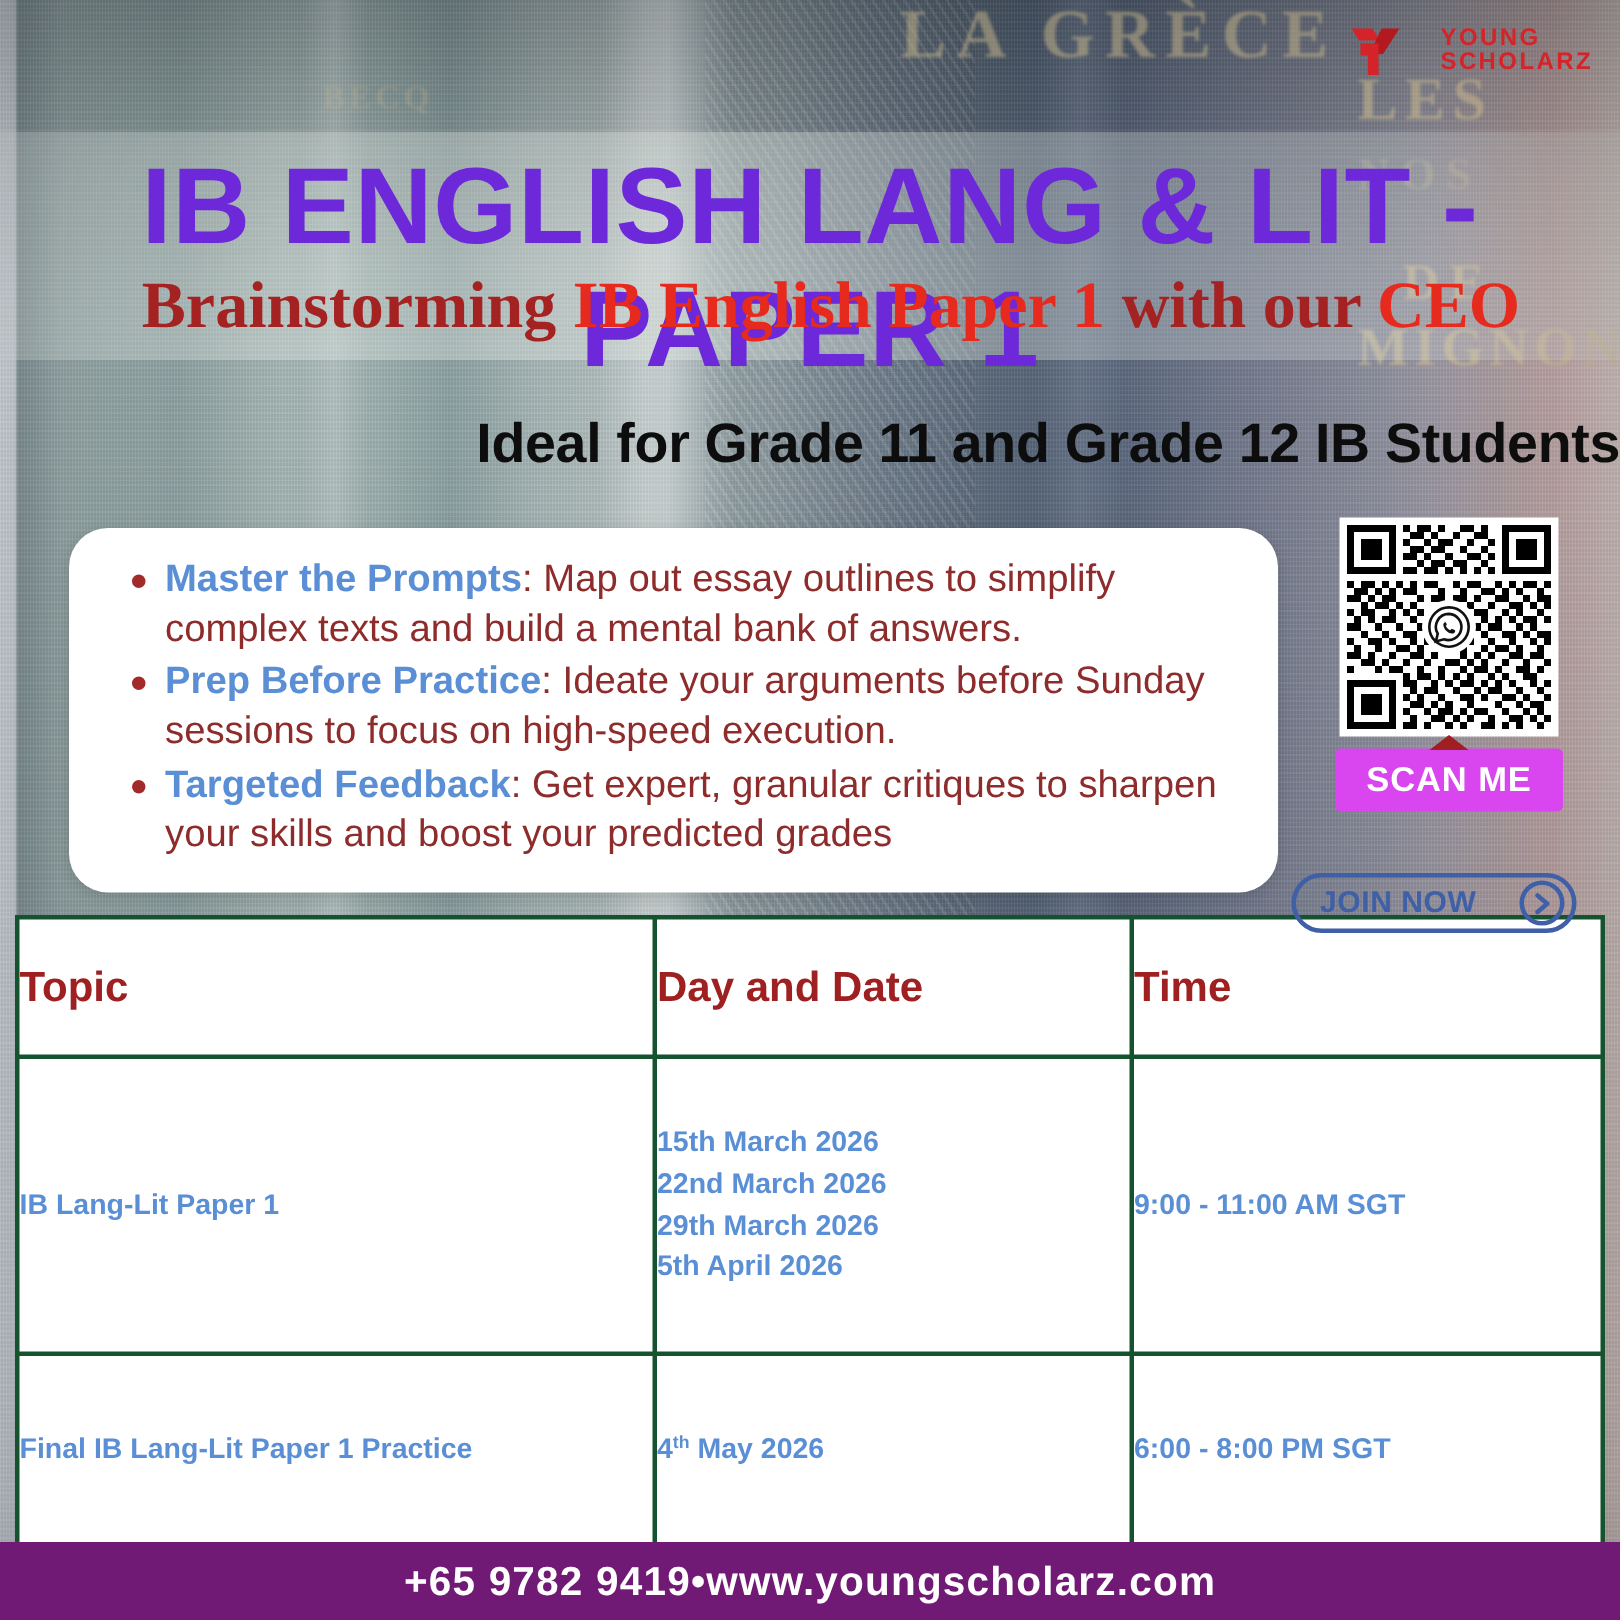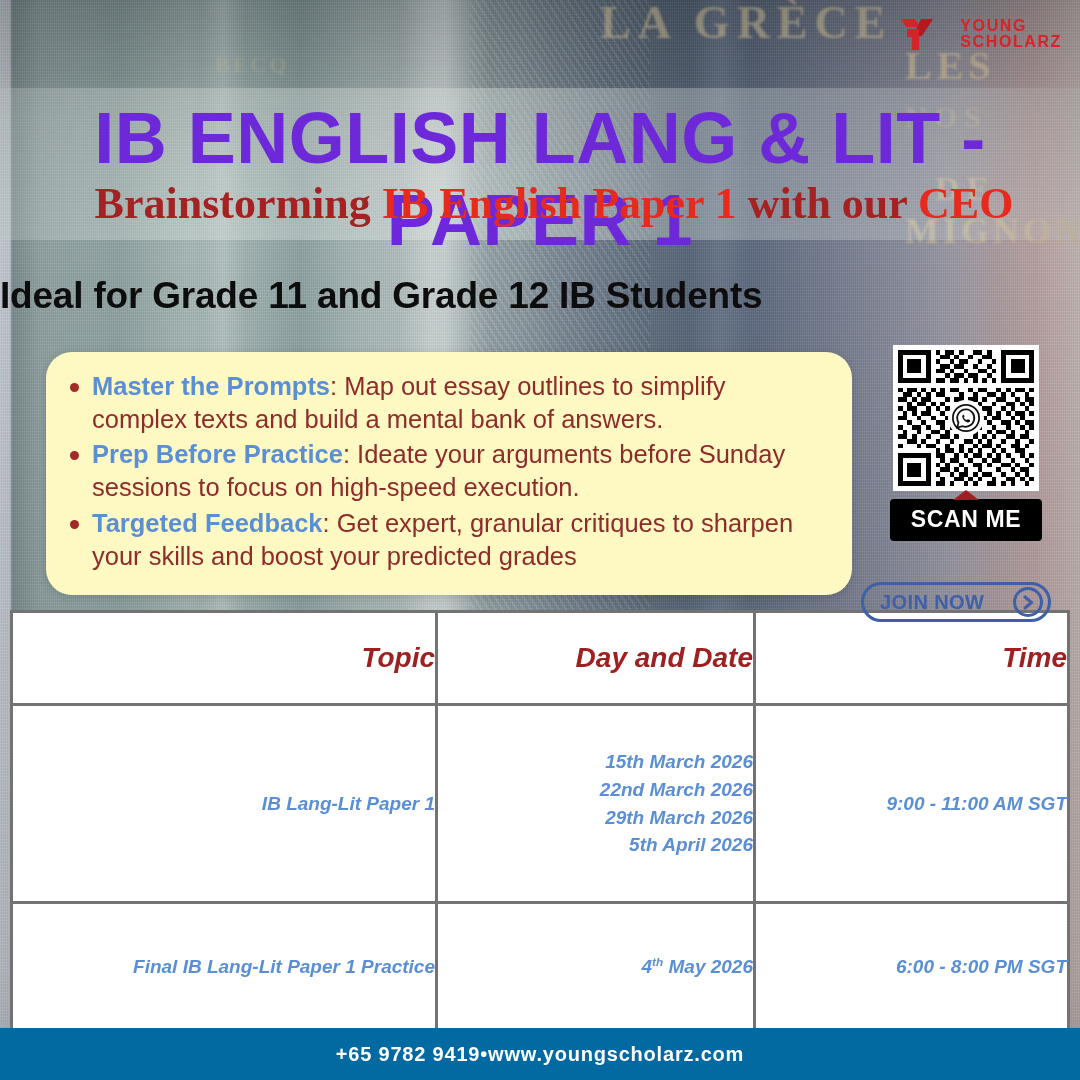--- a/index.html
+++ b/index.html
@@ -101,30 +101,30 @@
   .title-sub {
     position:absolute; left:0; right:0; top:178px; z-index:5;
     text-align:center;
     font-family:"Liberation Serif", serif;
     font-size:44px; font-weight:bold;padding-left:28px;
   }
   .t-dark { color:#a42222; }
   .t-bright { color:#e62a1e; }
   .title-ideal {
     position:absolute; left:0; right:0; top:275px; z-index:5;
-    text-align:left;
+    text-align:right;
     font-size:37px; font-weight:bold; color:#0d0d0d;
     letter-spacing:-.2px;
   }
 
   
   .card {
     position:absolute; left:46px; top:352px; width:806px;
-    background:#fef9c3; border-radius:26px;
-    padding:18px 26px 20px 8px; z-index:5;
+    background:#ffffff; border-radius:26px;
+    padding:18px 26px 20px 26px; z-index:5;
     box-shadow:0 2px 10px rgba(0,0,0,.14);
   }
   .card ul { list-style:none; }
   .card li {
     position:relative; padding-left:38px;
     font-size:25.5px; line-height:1.30; color:#8e2b2b;
     margin-bottom:2px;
   }
   .card li::before {
     content:""; position:absolute; left:16px; top:13px;
@@ -139,21 +139,21 @@
     position:relative;
   }
   .qr svg { display:block; }
   .qr-logo {
     position:absolute; left:50%; top:50%; transform:translate(-50%,-50%);
     width:36px; height:36px; border-radius:50%; background:#fff;
     display:flex; align-items:center; justify-content:center;
   }
   .scanme {
     margin-top:8px; width:152px; margin-left:-3px;
-    background:#000000; color:#fff; text-align:center;
+    background:#d946ef; color:#fff; text-align:center;
     font-size:23px; font-weight:bold; letter-spacing:.6px;
     padding:7px 0 8px; border-radius:4px; position:relative;
   }
   .scanme::before {
     content:""; position:absolute; left:50%; top:-9px; transform:translateX(-50%);
     border-left:13px solid transparent; border-right:13px solid transparent;
     border-bottom:10px solid #a01f22;
   }
   .joinnow {
     position:absolute; left:861px; top:582px; z-index:6;
@@ -168,37 +168,37 @@
     width:30px; height:30px; border-radius:50%; border:3px solid #3f5fa6;
     display:flex; align-items:center; justify-content:center;
   }
 
   
   .table {
     position:absolute; left:10px; top:610px; width:1060px; z-index:5;
     border-collapse:collapse; background:#fff;
     table-layout:fixed;
   }
-  .table td, .table th { border:3px solid #737373; text-align:right; vertical-align:middle;font-style:italic; }
+  .table td, .table th { border:3px solid #14532d; text-align:left; vertical-align:middle; }
   .table th {
     height:93px; color:#9e2020; font-size:28px; font-weight:bold;
   }
   .table td { color:#5a8fd6; font-size:19px; font-weight:bold; line-height:1.45; }
   .row1 td { height:198px; }
   .row2 td { height:128px; }
   .col-a { width:425px; }
   .col-b { width:318px;margin-left:43px; }
   sup { font-size:.62em; vertical-align:super; }
 
   
   .footer {
     position:absolute; left:0; bottom:0; width:1080px; height:52px; z-index:7;
-    background:#0369a1; color:#fff;
+    background:#701a75; color:#fff;
     display:flex; align-items:center; justify-content:center;
-    font-size:20px; font-weight:bold; letter-spacing:.8px;
+    font-size:27px; font-weight:bold; letter-spacing:.8px;
   }
 </style>
 </head>
 <body>
 
 <div class="poster">
 
   <div class="bg">
     <div class="bg-base"></div>
     <div class="bg-weave"></div>

